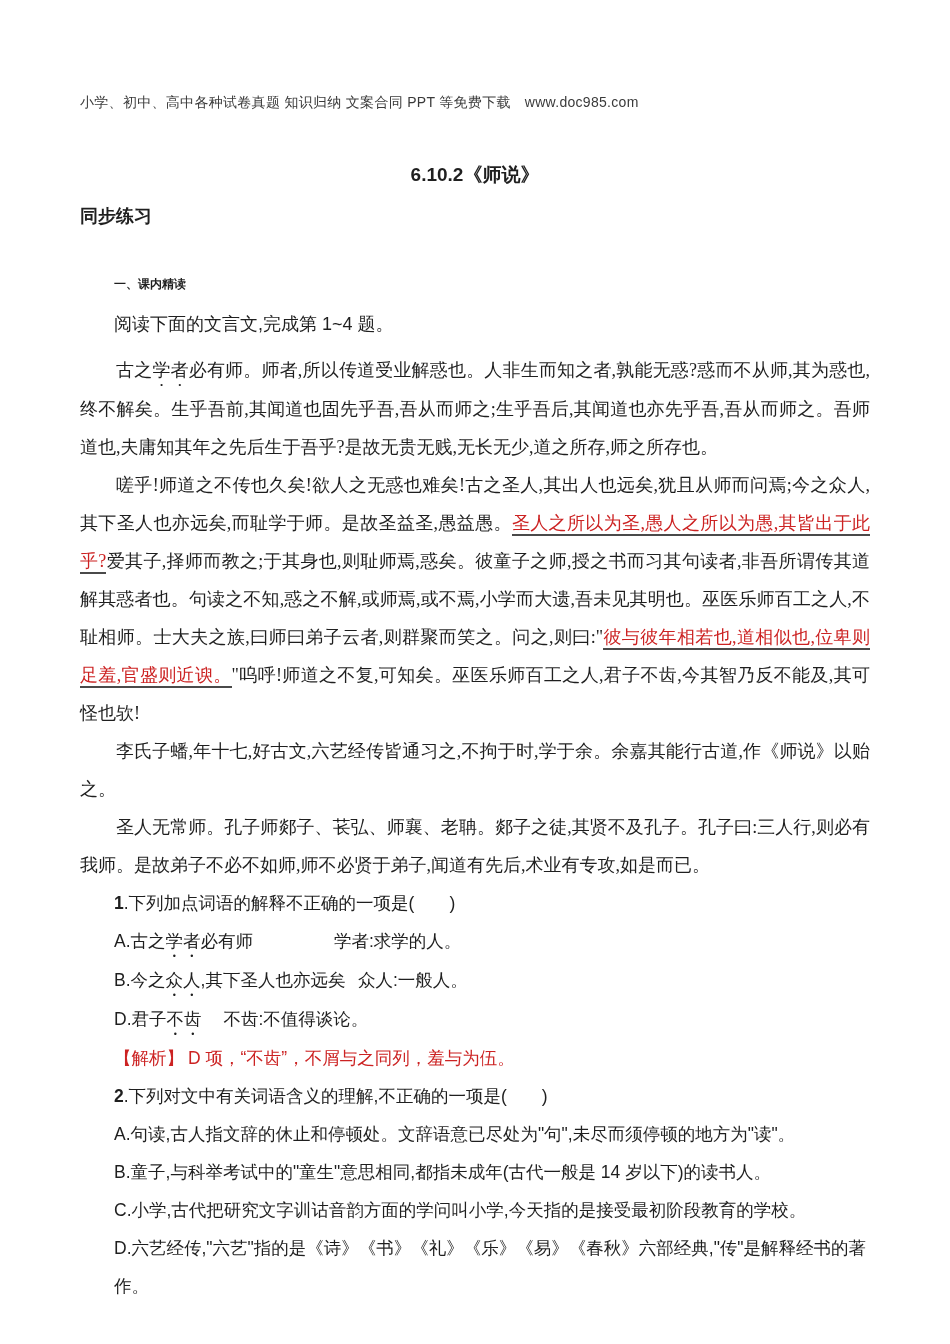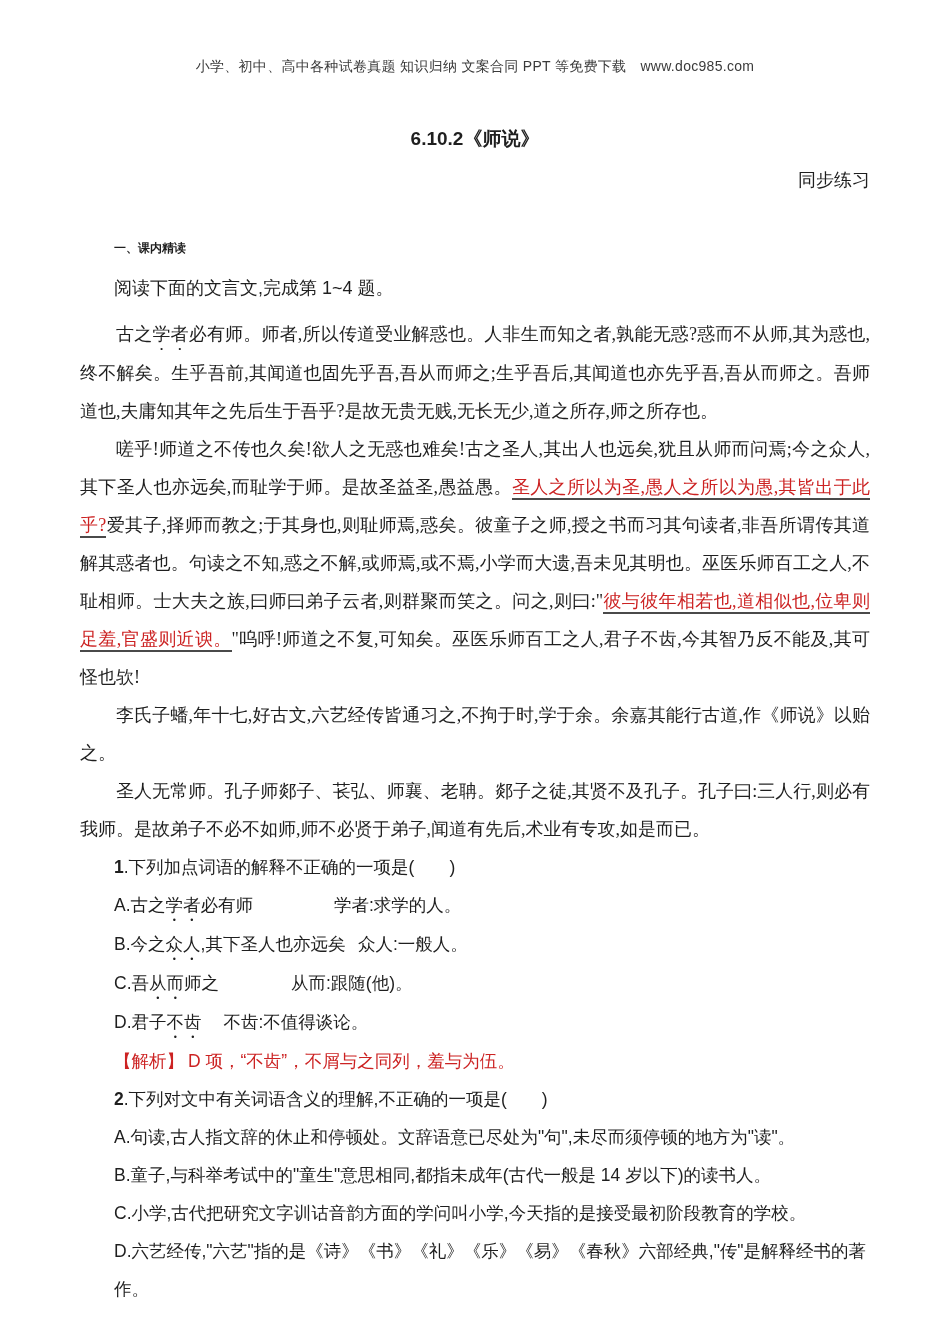--- a/index.html
+++ b/index.html
@@ -10,28 +10,28 @@
   }
   html,body{margin:0;padding:0;background:#ffffff;}
   body{
     width:950px;height:1344px;overflow:hidden;
     font-family:"Liberation Sans","DejaVu Sans",sans-serif;
     color:var(--text);
   }
   .page{width:950px;height:1344px;box-sizing:border-box;padding:0 80px;}
   
   .doc-header,.doc-footer{
-    text-align:center;font-size:14px;color:var(--muted);
-    letter-spacing:0.3px;white-space:nowrap;
+    font-size:14px;color:var(--muted);
+    letter-spacing:0.3px;white-space:nowrap;margin-top:36px;
   }
   .doc-header{padding-top:58px;}
   .doc-header .url,.doc-footer .url{margin-left:14px;}
   
   .doc-title{margin:50px 0 0 0;text-align:center;font-size:19px;font-weight:700;}
-  .doc-subtitle{margin:16px 0 0 0;text-align:right;font-size:18px;font-weight:400;}
+  .doc-subtitle{margin:16px 0 0 0;text-align:left;font-size:18px;font-weight:700;}
   
   .section-heading{margin:48px 0 0 0;padding-left:34px;font-size:12px;font-weight:bold;}
   .intro-line{margin:12px 0 0 0;padding-left:34px;font-size:18px;line-height:38px;}
   
   .passage{
     margin-top:8px;
     font-family:"DejaVu Serif","Liberation Serif",serif;
     font-size:18px;line-height:38px;
     text-align:justify;
   }
@@ -89,23 +89,20 @@
 
   <div class="question q1">
     <p class="stem"><span class="qnum">1</span><span>.下列加点词语的解释不正确的一项是(　　)</span></p>
 
     <p class="opt opt-a">
       <span class="phrase"><span>A.古之</span><span class="em">学者</span><span>必有师</span></span><span class="expl">学者:求学的人。</span>
     </p>
     <p class="opt opt-b">
       <span class="phrase"><span>B.今之</span><span class="em">众人</span><span>,其下圣人也亦远矣</span></span><span class="expl">众人:一般人。</span>
     </p>
-    <p class="opt opt-c">
-      <span class="phrase"><span>C.吾</span><span class="em">从而</span><span>师之</span></span><span class="expl">从而:跟随(他)。</span>
-    </p>
     <p class="opt opt-d">
       <span class="phrase"><span>D.君子</span><span class="em">不齿</span></span><span class="expl">不齿:不值得谈论。</span>
     </p>
 
     <p class="analysis-line">
       <span class="label">【解析】</span><span class="body">D 项，“不齿”，不屑与之同列，羞与为伍。</span>
     </p>
   </div>
 
   <div class="question q2">

